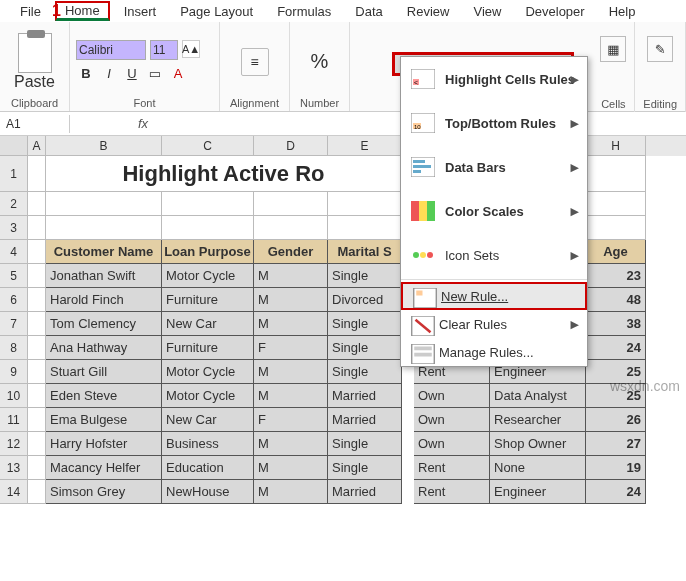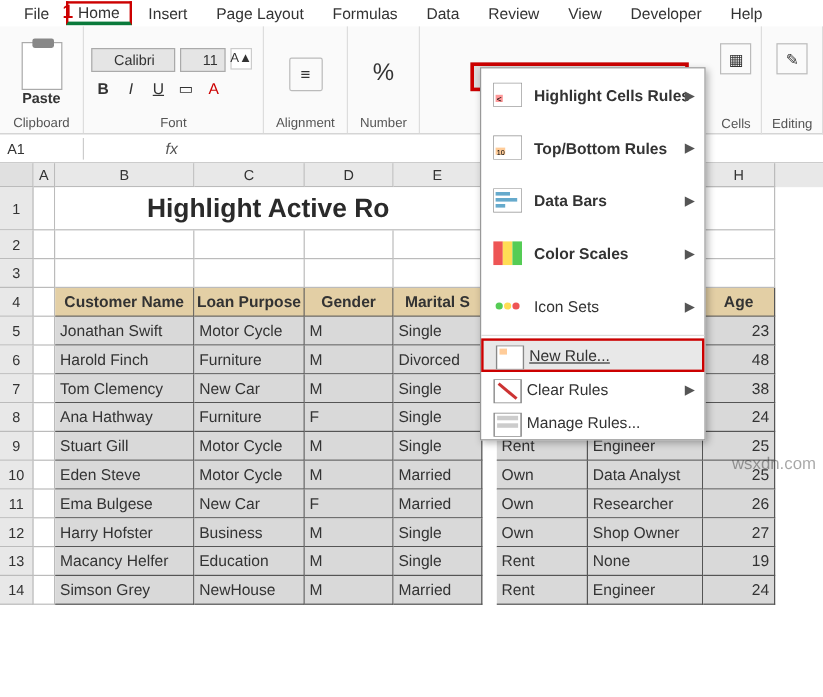--- a/index.html
+++ b/index.html
@@ -18,21 +18,21 @@
 .ribbon { display: flex; height: 90px; border-bottom: 1px solid #ccc; background: #fafafa; position: relative; }
 .group { border-right: 1px solid #ddd; display: flex; flex-direction: column; justify-content: space-between; align-items: center; padding: 4px 6px 2px; }
 .group-label { font-size: 11px; color: #555; text-align: center; width: 100%; }
 .group-body { flex: 1; display: flex; align-items: center; justify-content: center; width: 100%; }
 .icon-box { width: 28px; height: 28px; border: 1px solid #bbb; border-radius: 2px; display: flex; align-items: center; justify-content: center; font-size: 14px; }
 .paste-icon { width: 34px; height: 40px; background: linear-gradient(#fff,#fff); border: 1px solid #aaa; position: relative; }
 .paste-icon:before { content:""; position:absolute; top:-4px; left:8px; width:18px; height:8px; background:#888; border-radius:2px; }
 
 
 .font-row { display: flex; gap: 4px; margin-bottom: 3px; }
-.combo { border: 1px solid #aaa; background: #e5e5e5; height: 20px; font-size: 12px; padding: 1px 18px; display: flex; align-items: center; }
+.combo { border: 1px solid #aaa; background: #c4b5fd; height: 20px; font-size: 12px; padding: 1px 2px; display: flex; align-items: center; }
 .font-name { width: 70px; }
 .font-size { width: 28px; }
 .mini-btn { width: 18px; height: 18px; border: 1px solid #ccc; display: flex; align-items: center; justify-content: center; font-size: 11px; background: #fff; }
 .font-btns { display: flex; gap: 3px; }
 .font-btns span { width: 20px; height: 20px; display:flex; align-items:center; justify-content:center; cursor:pointer; }
 
 
 .cf-btn { border: 3px solid #c00; background: #ddd; height: 24px; display: flex; align-items: center; padding: 0 6px; gap: 6px; cursor: pointer; position: absolute; left: 392px; top: 30px; }
 .cf-icon { width: 16px; height: 14px; }
 .cf-icon svg { width: 16px; height: 14px; }
@@ -59,21 +59,21 @@
 .col-h { border-right: 1px solid #bbb; border-bottom: 1px solid #bbb; text-align: center; font-size: 12px; color: #333; display: flex; align-items: center; justify-content: center; background:#e8e8e8; }
 .cA{width:18px;} .cB{width:116px;} .cC{width:92px;} .cD{width:74px;} .cE{width:74px;} .cF{width:76px;margin-left:12px;} .cG{width:96px;} .cH{width:60px;}
 
 .rows { }
 .row { display: flex; height: 24px; }
 .row-h { width: 28px; border-right: 1px solid #bbb; border-bottom: 1px solid #bbb; background:#e8e8e8; text-align:center; font-size:12px; display:flex; align-items:center; justify-content:center; }
 .cell { border-right: 1px solid #bbb; border-bottom: 1px solid #bbb; padding: 2px 4px; font-size: 13px; overflow: hidden; white-space: nowrap; display:flex; align-items:center; }
 .title-cell { font-size: 22px; font-weight: bold; color: #2a2a2a; justify-content: center; background:#fff; }
 .header-cell { background: #e3cfa5; font-weight: bold; text-align: center; justify-content:center; border-color:#555; }
 .data-cell { background: #d9d9d9; border-color:#555; }
-.age-cell { justify-content: flex-end; }
+.age-cell { justify-content: flex-end; font-weight: bold; }
 
 .watermark { position: absolute; right: 6px; top: 378px; font-size: 14px; color: rgba(0,0,0,0.35); z-index: 20; }
 
 
 .rgrp { display:flex; flex-direction:column; align-items:center; justify-content:flex-end; padding:4px 8px 2px; border-right:1px solid #ddd; height:90px; }
 .rgrp .lbl { font-size:11px; color:#555; }
 .rgrp-icon { width:26px; height:26px; border:1px solid #bbb; margin-bottom:auto; margin-top:10px; display:flex; align-items:center; justify-content:center; }
 </style>
 </head>
 <body>
@@ -91,21 +91,21 @@
   <span>Review</span>
   <span>View</span>
   <span>Developer</span>
   <span>Help</span>
 </div>
 
 <div class="ribbon">
   <div class="group" style="width:70px;">
     <div class="group-body" style="flex-direction:column;">
       <div class="paste-icon"></div>
-      <div style="font-size:12px;margin-top:0;font-weight:bold;">Paste</div>
+      <div style="font-size:16px;margin-top:0;">Paste</div>
     </div>
     <div class="group-label">Clipboard</div>
   </div>
 
   <div class="group" style="width:150px;">
     <div class="group-body" style="flex-direction:column;align-items:flex-start;">
       <div class="font-row">
         <div class="combo font-name">Calibri</div>
         <div class="combo font-size">11</div>
         <div class="mini-btn">A▲</div>

